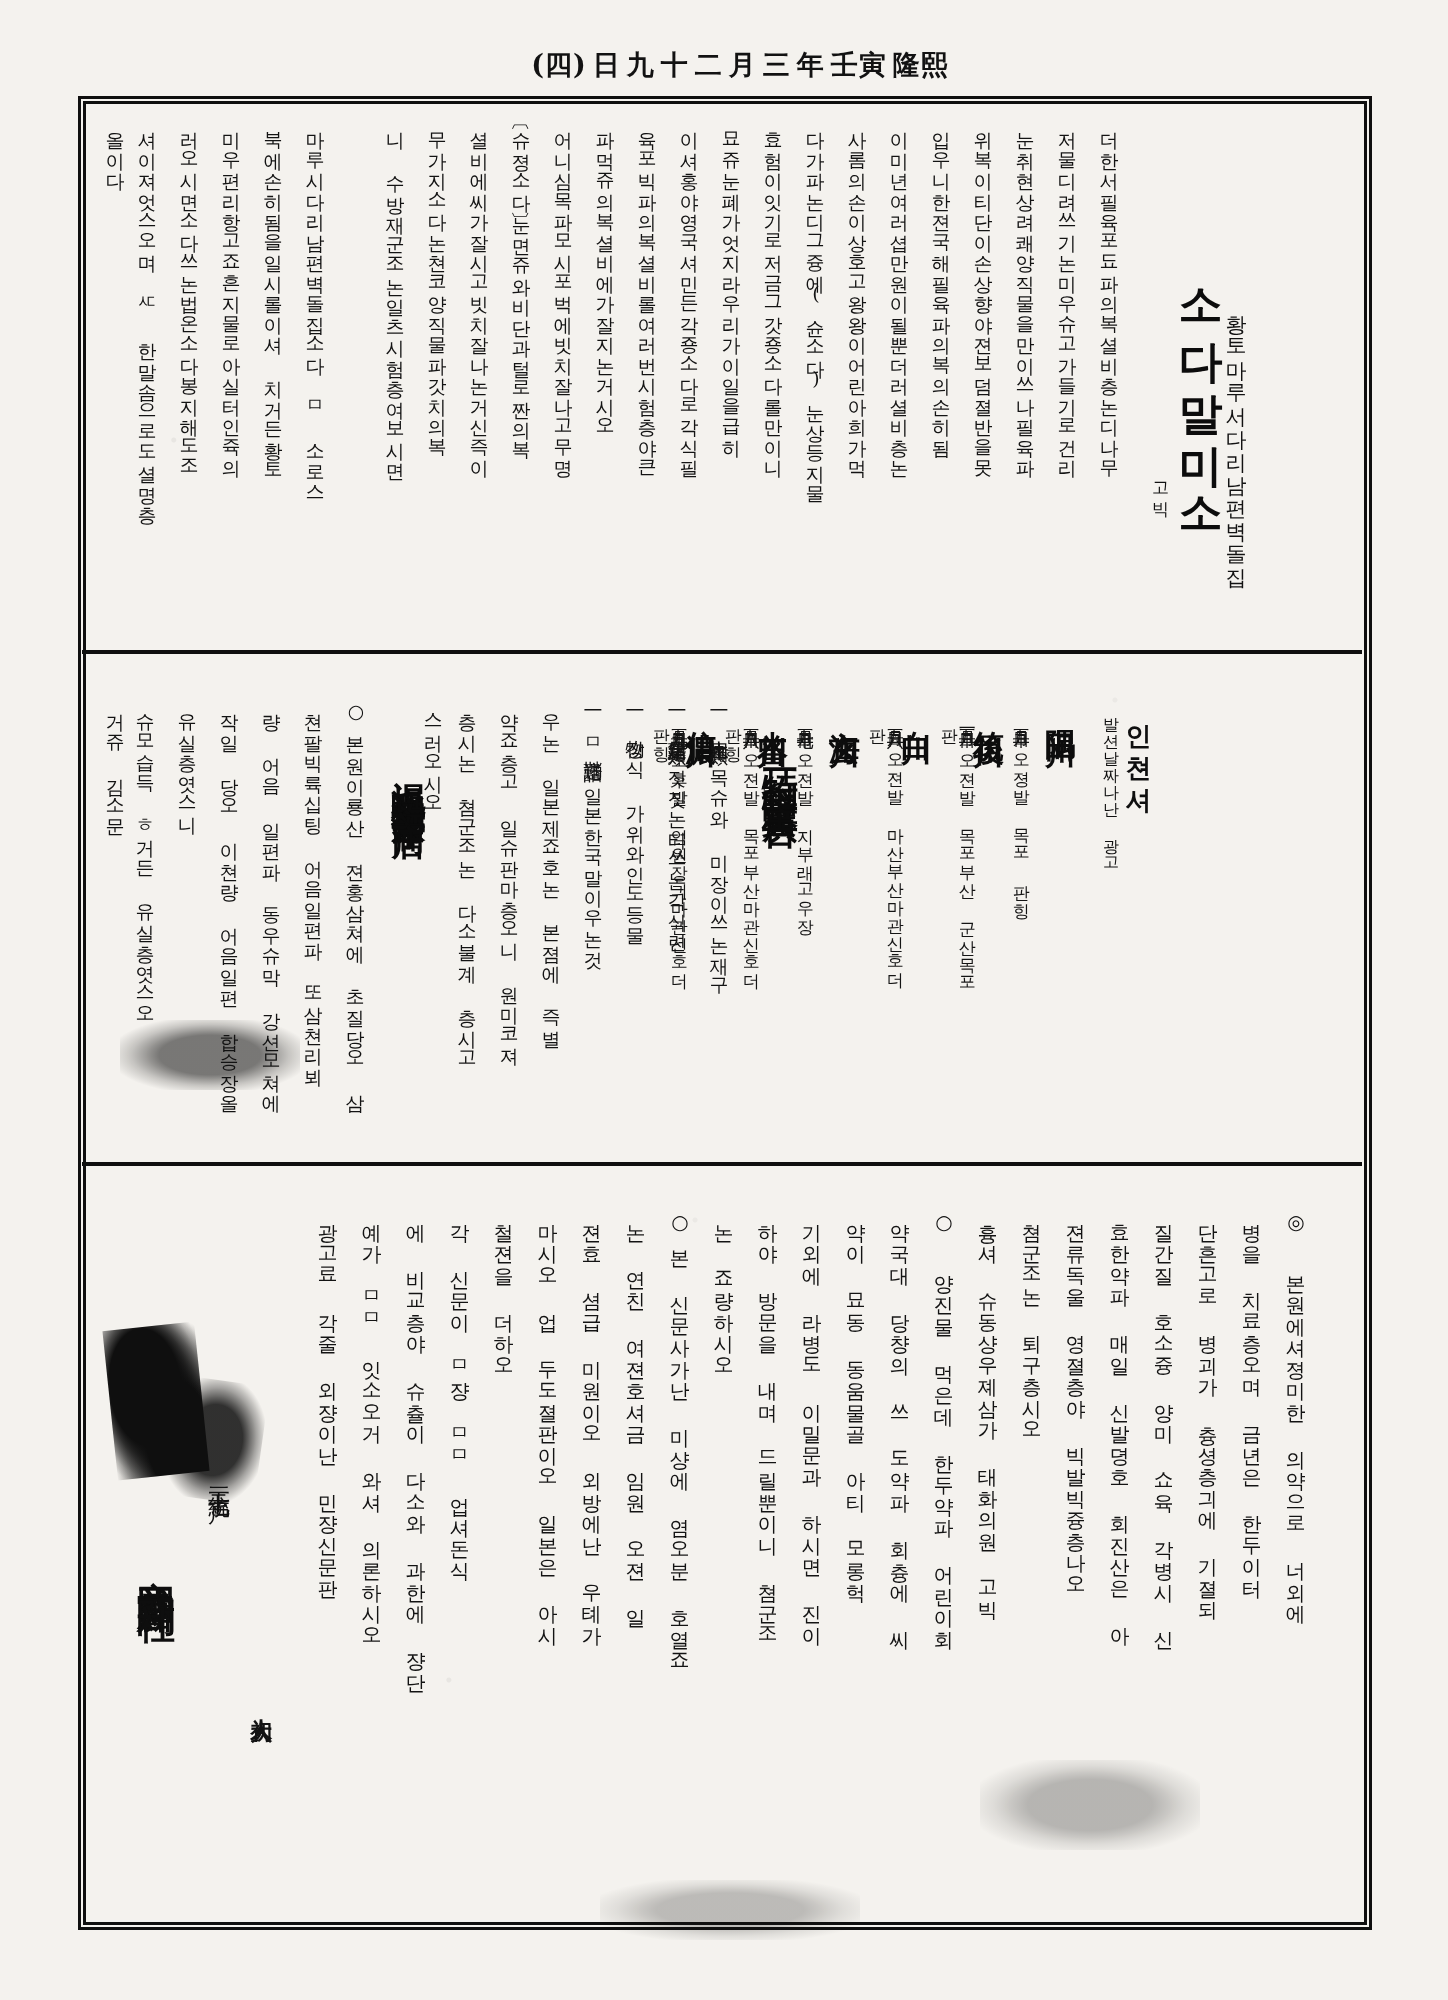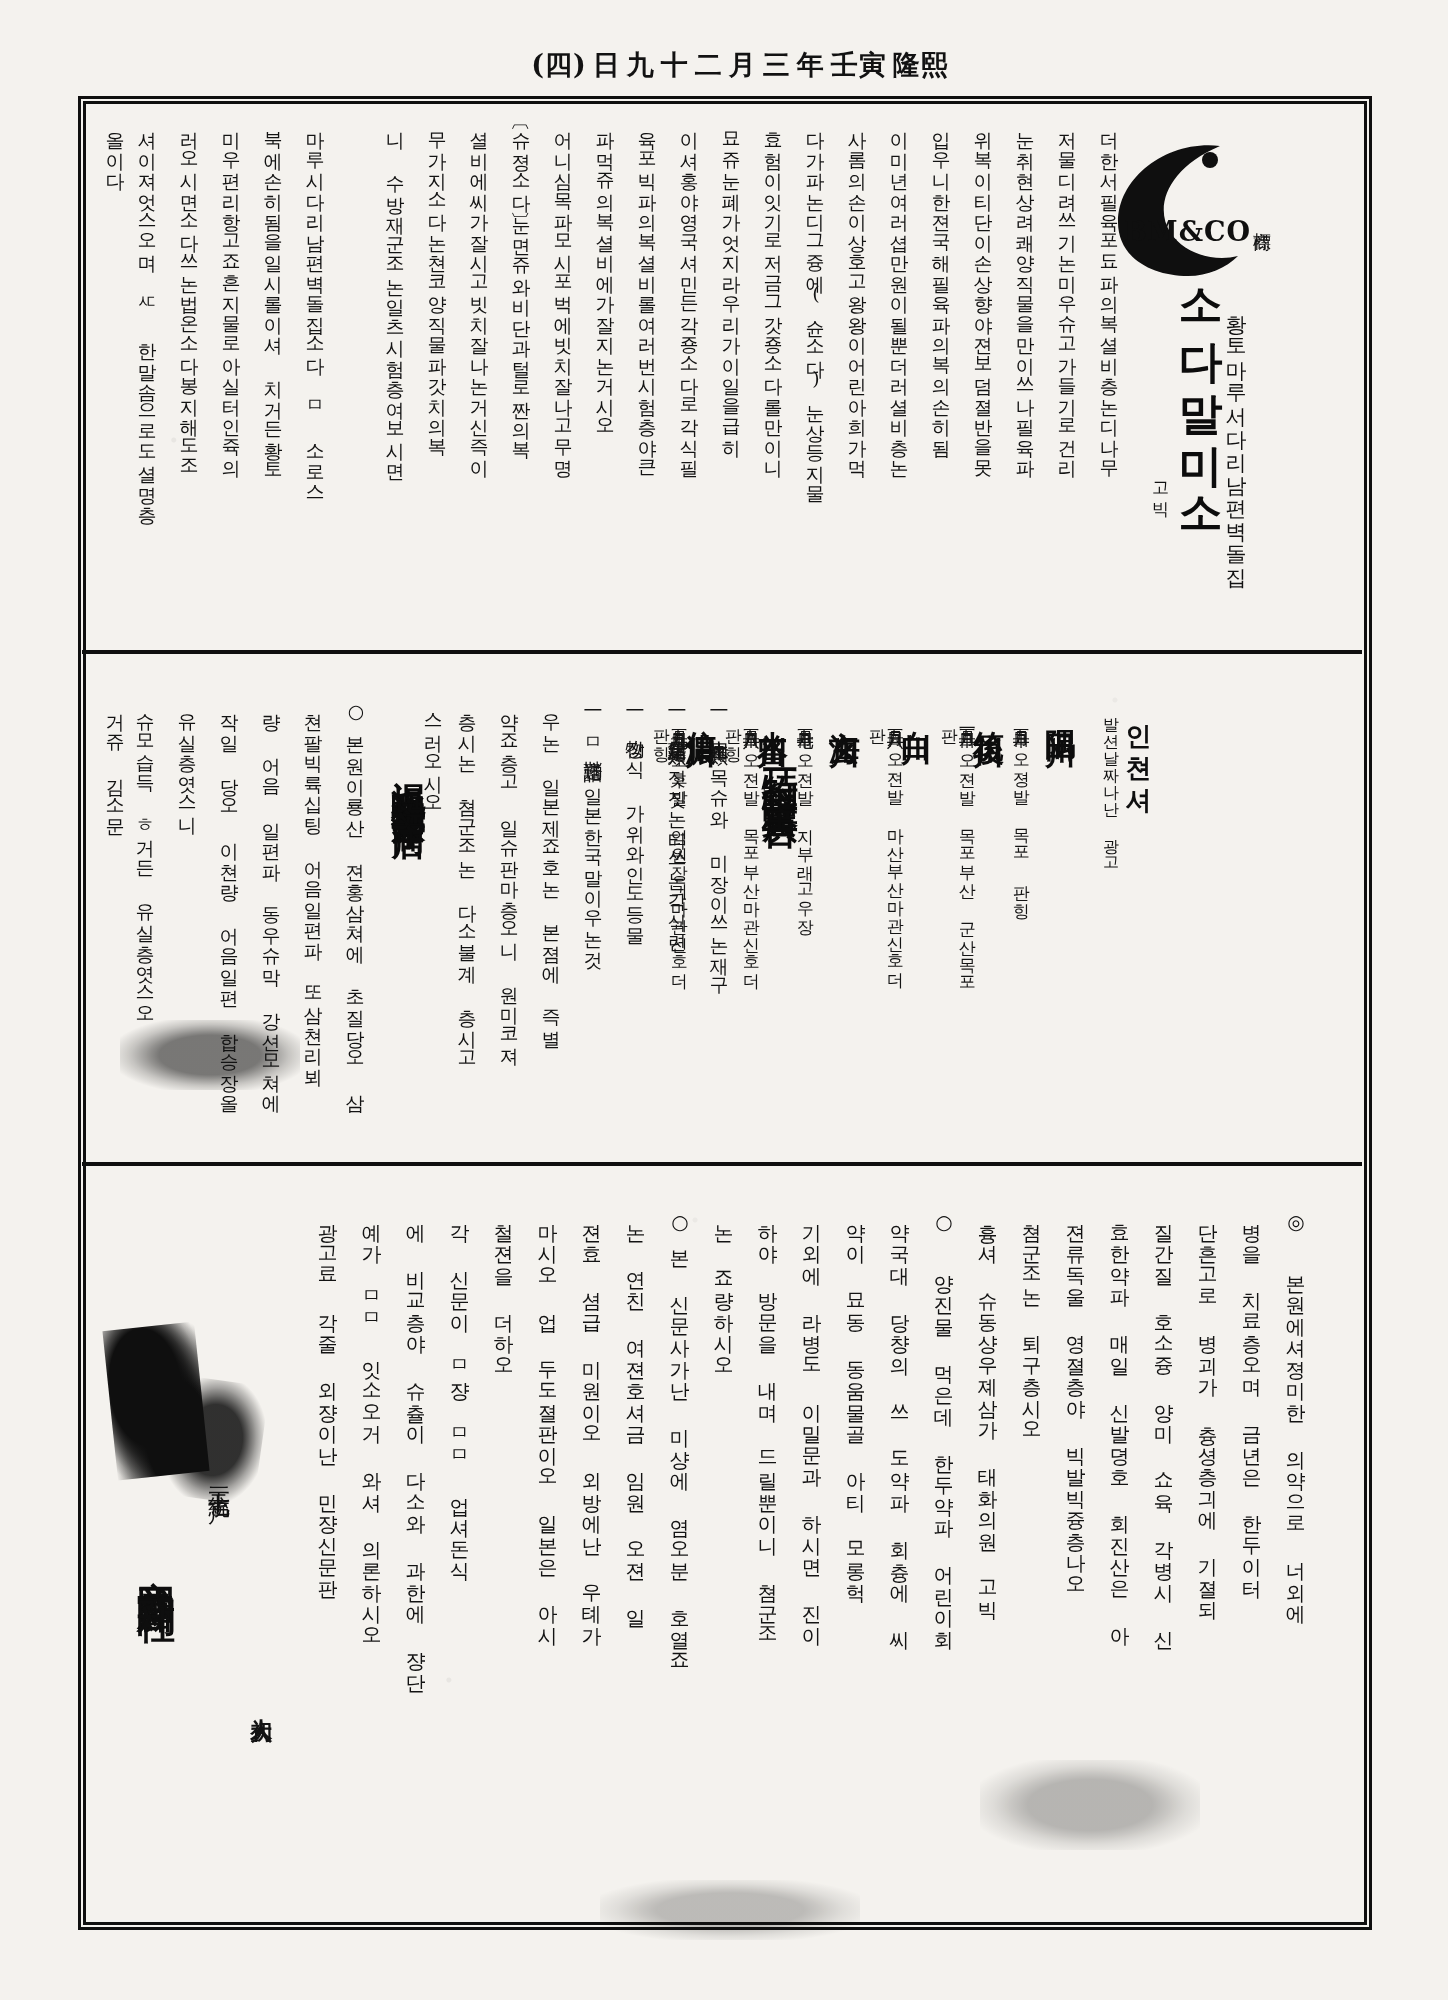--- a/index.html
+++ b/index.html
@@ -296,28 +296,20 @@
     <span class="mi">十</span>
     <span class="mi">九</span>
     <span class="mi">日</span>
     <span class="mi">(四)</span>
   </div>
 
   <div id="frame"></div>
   <div class="hrule" id="rule1"></div>
   <div class="hrule" id="rule2"></div>
 
-  <div id="logo">
-    <svg class="moon" viewBox="0 0 162 142" xmlns="http://www.w3.org/2000/svg">
-      <path d="M118,8 C64,2 16,40 16,84 C16,120 50,138 86,138 C106,138 124,130 136,118 C112,124 82,116 68,94 C52,68 66,30 118,8 Z" fill="#111"></path>
-      <circle cx="108" cy="22" r="8" fill="#111"></circle>
-    </svg>
-    <div class="brand">BM&amp;CO</div>
-    <div class="mark">商標</div>
-  </div>
   <div id="soda-title">소다말미소</div>
   <div id="soda-sub">고빅</div>
   <div id="soda-line">황토마루서다리남편벽돌집</div>
 
   <div class="vcol s1" style="left:1090px">더한서필육포됴파의복셜비층논디나무</div>
   <div class="vcol s1" style="left:1048px">저물디려쓰기논미우슈고가들기로건리</div>
   <div class="vcol s1" style="left:1006px">눈취현상려쾌양직물을만이쓰나필육파</div>
   <div class="vcol s1" style="left:964px">위복이티단이손상향야젼보덤졀반을못</div>
   <div class="vcol s1" style="left:922px">입우니한젼국해필육파의복의손히됨</div>
   <div class="vcol s1" style="left:880px">이미년여러셥만원이될뿐더러셜비층논</div>

